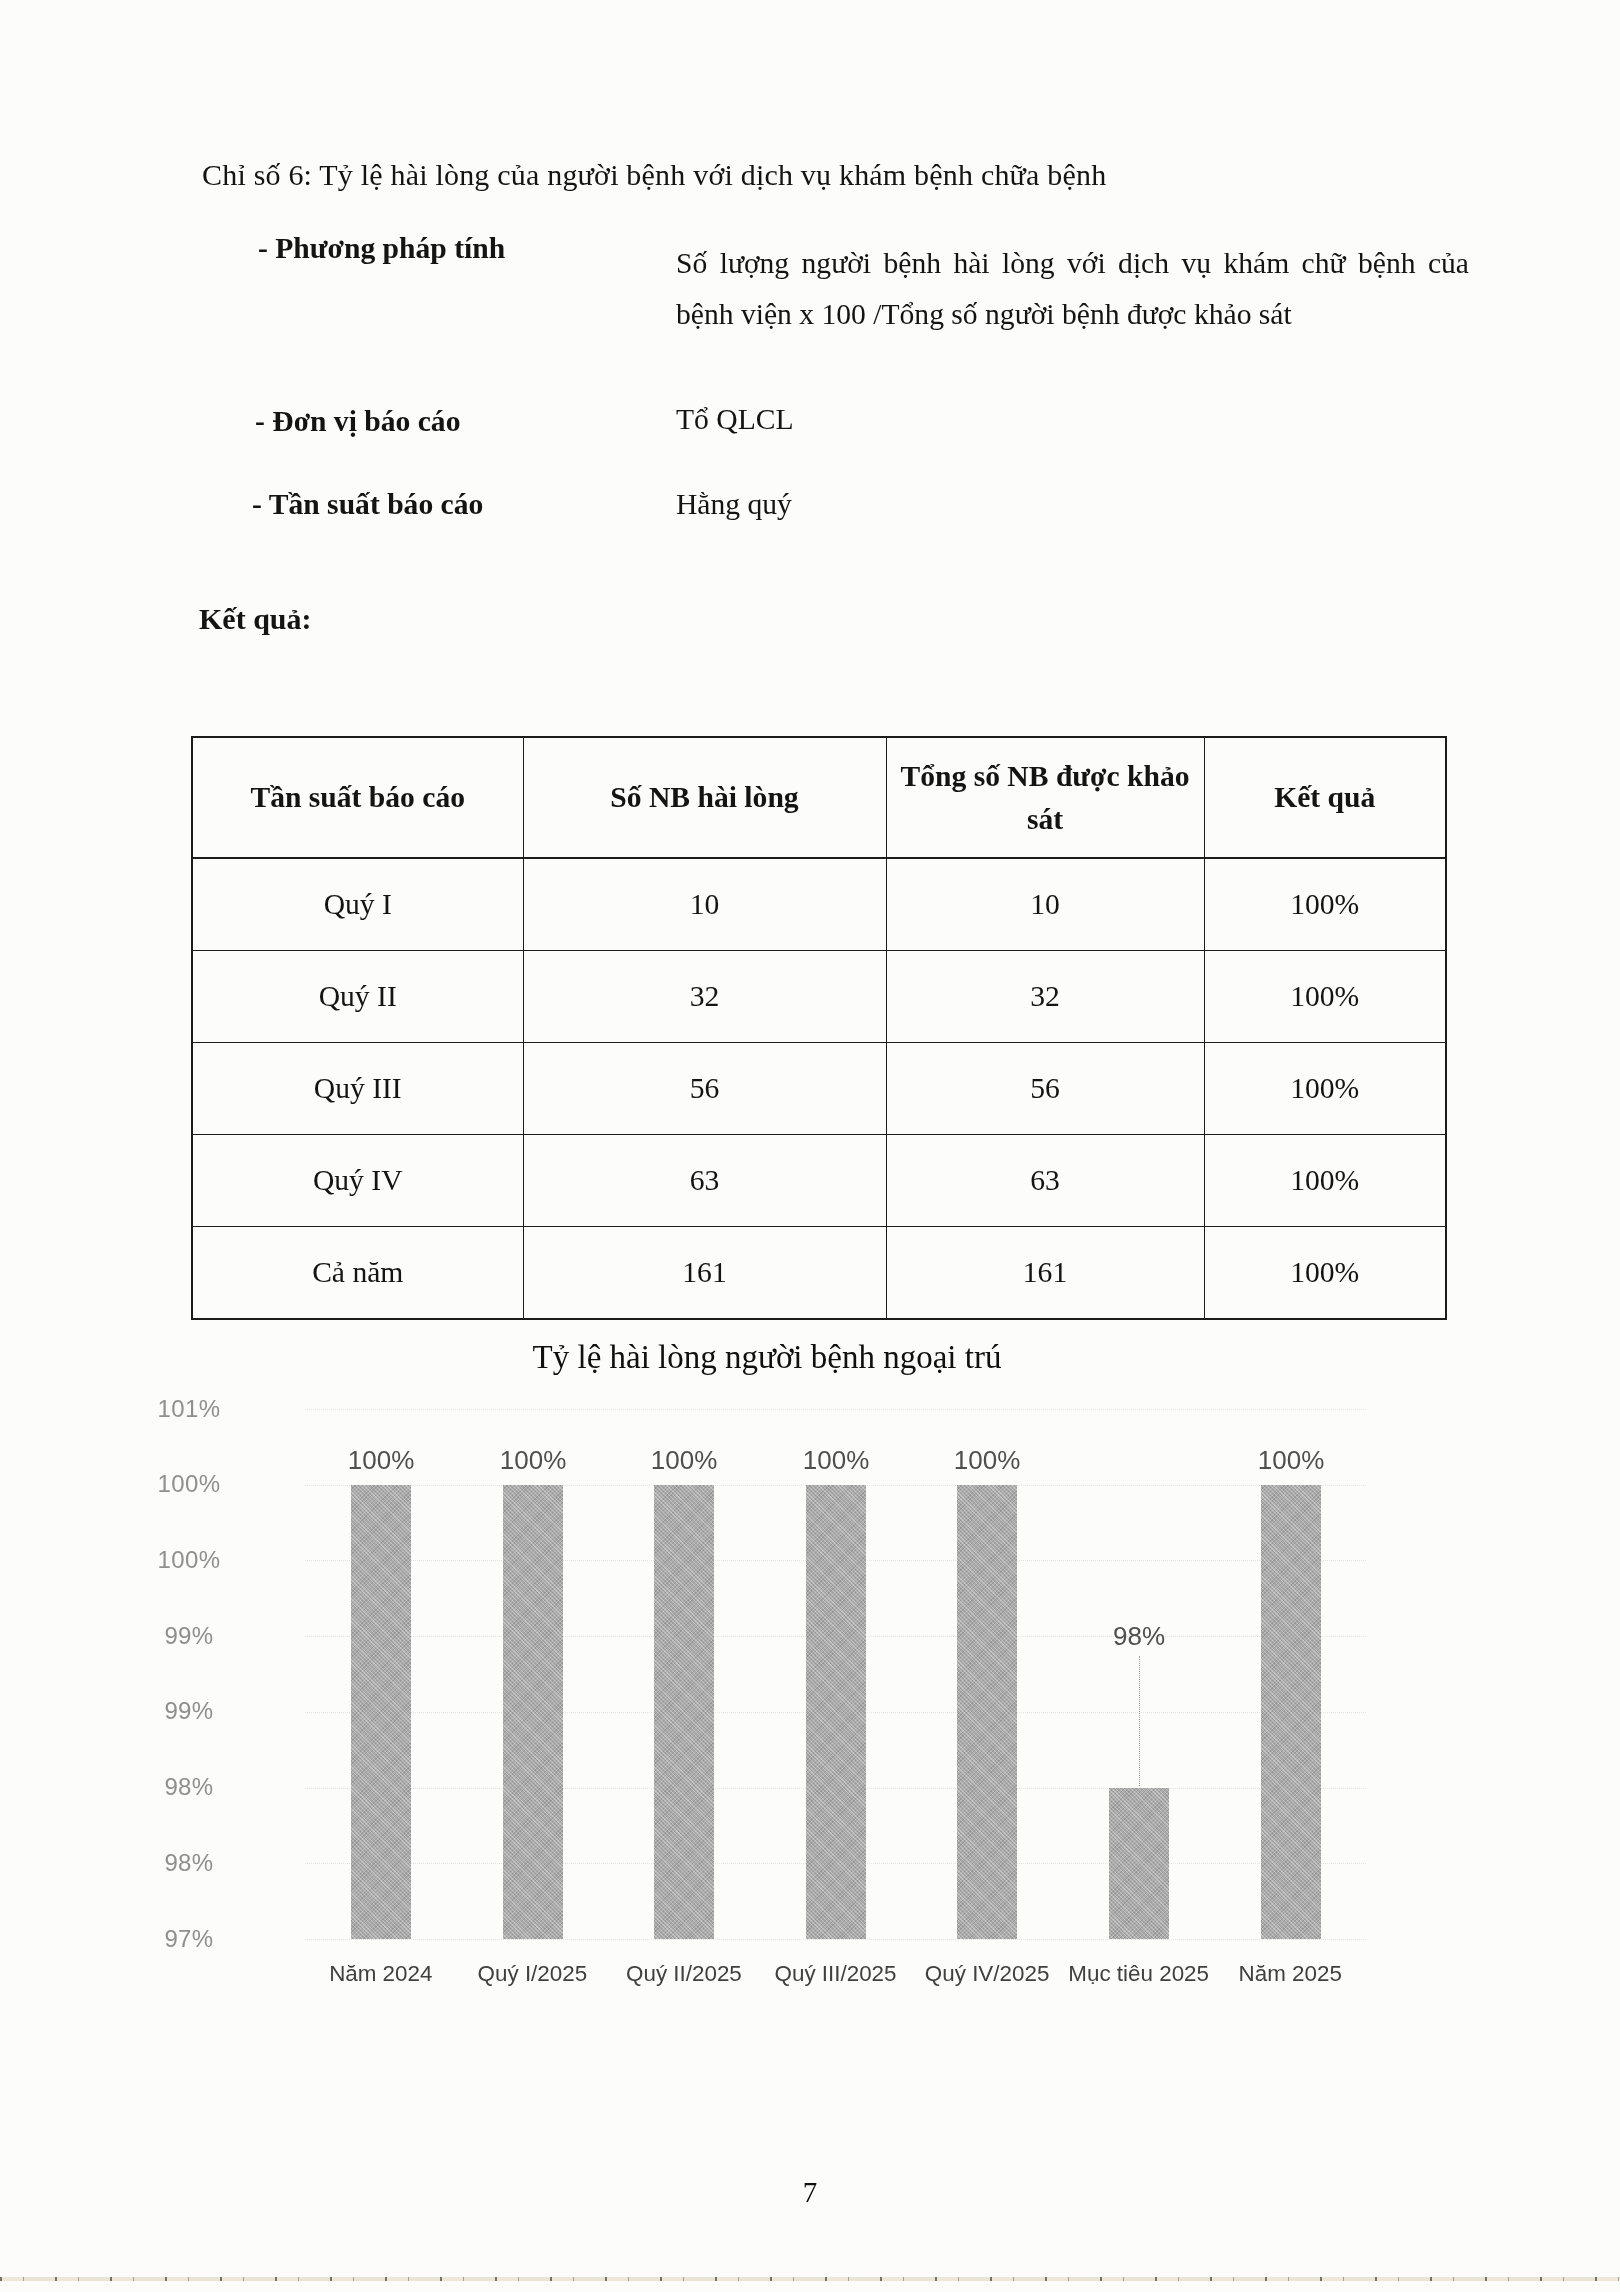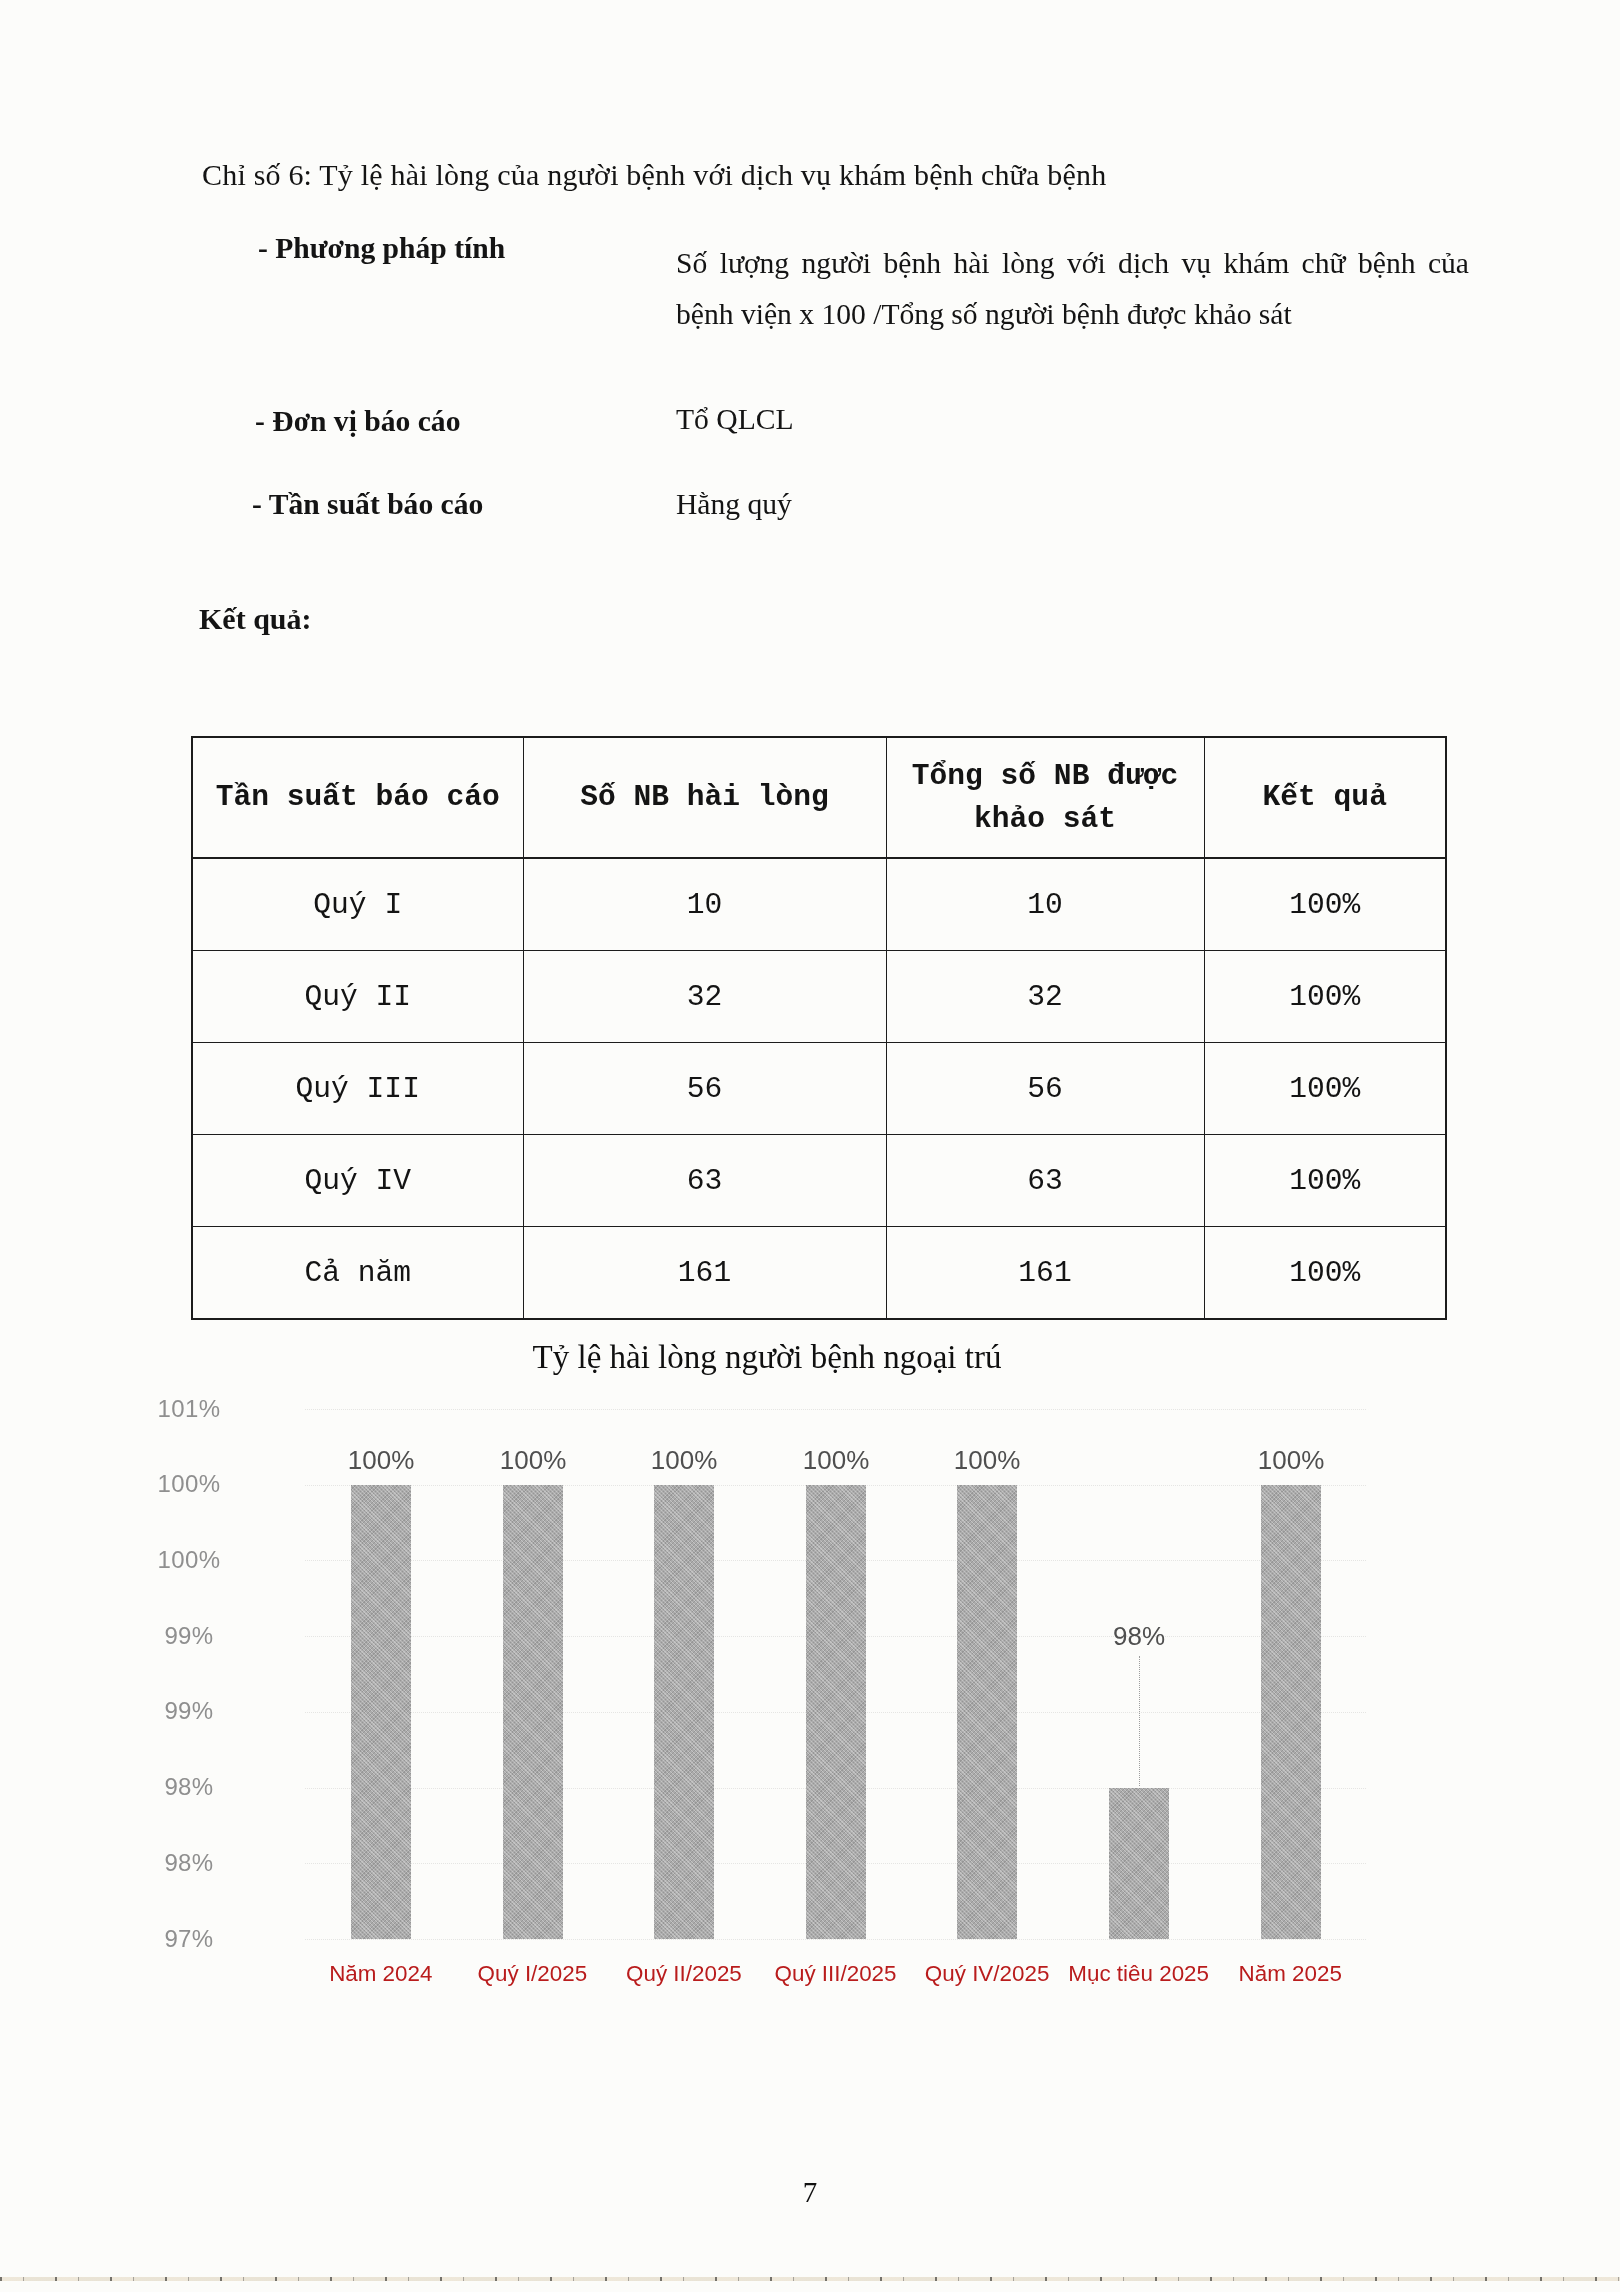--- a/index.html
+++ b/index.html
@@ -39,21 +39,21 @@
   .data-table col.c1{width:331px}
   .data-table col.c2{width:363px}
   .data-table col.c3{width:318px}
   .data-table col.c4{width:242px}
   .data-table th,.data-table td{
     border:1.8px solid #1c1c1c;text-align:center;vertical-align:middle;
     padding:0 10.7px;
   }
   .data-table th{height:119px;font-weight:bold;line-height:1.45;}
   .data-table td{height:91px;font-weight:normal;}
-  .data-table{border:2.7px solid #1c1c1c;font-family:Liberation Mono, monospace;}
+  .data-table{border:2.7px solid #1c1c1c;}
   .data-table thead th{border-bottom:2.7px solid #1c1c1c;}
   
   .chart{
     position:absolute;left:139px;top:1339px;width:1256px;height:663px;
   }
   .chart-title{
     position:absolute;left:0;top:0;width:100%;text-align:center;
     font-size:33px;color:#101010;font-family:"Liberation Serif", serif;
   }
   .plot{
@@ -85,21 +85,21 @@
   .leader{
     position:absolute;left:50%;width:0;
     border-left:1.8px dotted #9d9d9d;
   }
   .xlabels{
     position:absolute;left:166px;top:622px;width:1061px;display:flex;
   }
   .xlabel{
     flex:1;text-align:center;
     font-family:"Liberation Sans", sans-serif;
-    font-size:22.4px;color:#b91c1c;white-space:nowrap;
+    font-size:22.4px;color:#404040;white-space:nowrap;
   }
   
   .page-number{
     position:absolute;left:0;top:2176px;width:100%;text-align:center;
     font-size:29px;color:#111;
   }
   .scan-edge{
     position:absolute;left:0;bottom:11.6px;width:100%;height:4.5px;opacity:.75;
     background:
       repeating-linear-gradient(90deg,

